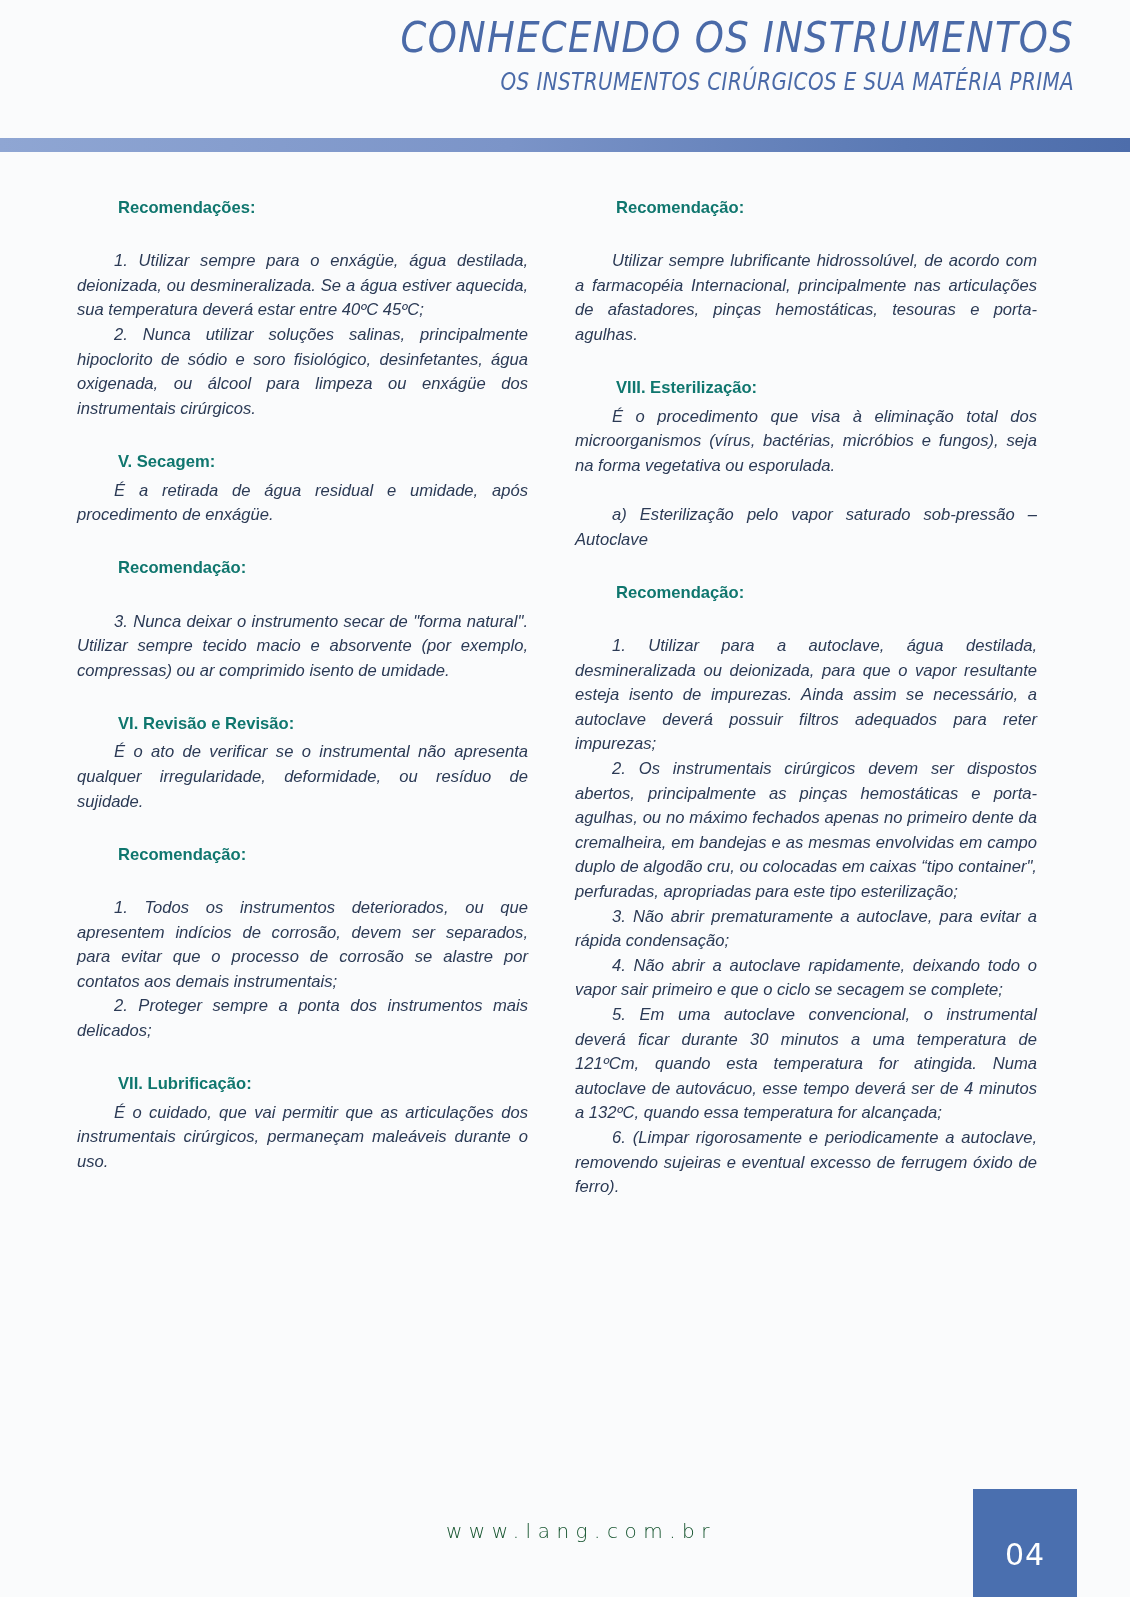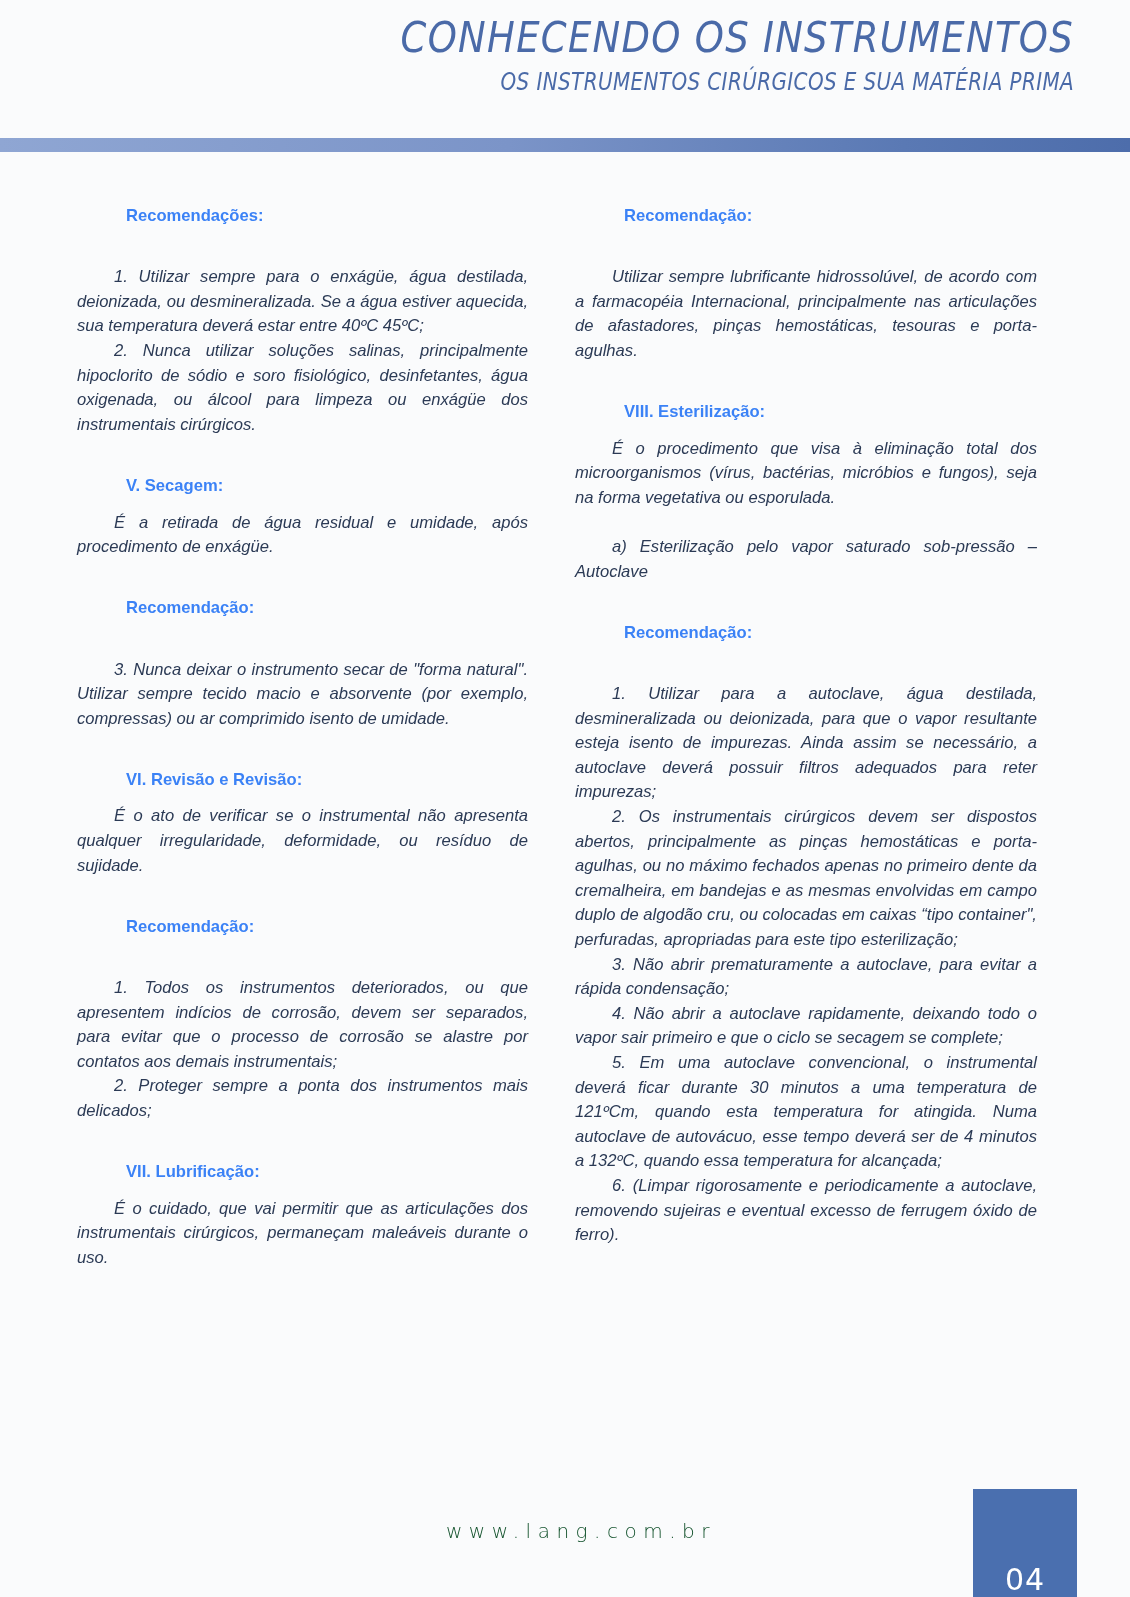--- a/index.html
+++ b/index.html
@@ -28,33 +28,33 @@
   }
   .col {
     position: absolute; top: 192px;
     font-size: 16.6px; line-height: 24.6px; color: #2b3a55;
     text-align: justify;
   }
   .col.left { left: 77px; width: 451px; }
   .col.right { left: 575px; width: 462px; }
   .col p { margin: 0; text-indent: 37px; font-style: italic; }
   .col h3 {
-    margin: 12px; font-size: 16.6px; line-height: 24.6px; font-weight: bold;
-    color: #3b82f6; padding-left: 37px;
+    margin: 4px; font-size: 16.6px; line-height: 24.6px; font-weight: bold;
+    color: #0f766e; padding-left: 37px;
   }
   .gap { height: 24.6px; }
   .footer-url {
     position: absolute; left: 446px; top: 1519px;
     font-size: 20px; letter-spacing: 6.5px; color: #14532d;
     font-family: "DejaVu Sans", sans-serif; font-weight: 300;
   }
   .page-box {
     position: absolute; left: 973px; top: 1489px; width: 104px; height: 108px;
     background: #4a6faf; color: #ffffff;
-    display: flex; align-items: flex-end; justify-content: center;
+    display: flex; align-items: center; justify-content: center;
   }
   .page-box span {
     margin-top: 22px; font-size: 30px;
     font-family: "DejaVu Sans", sans-serif; letter-spacing: 1px;
   }
 </style>
 </head>
 <body>
 
 <div>

